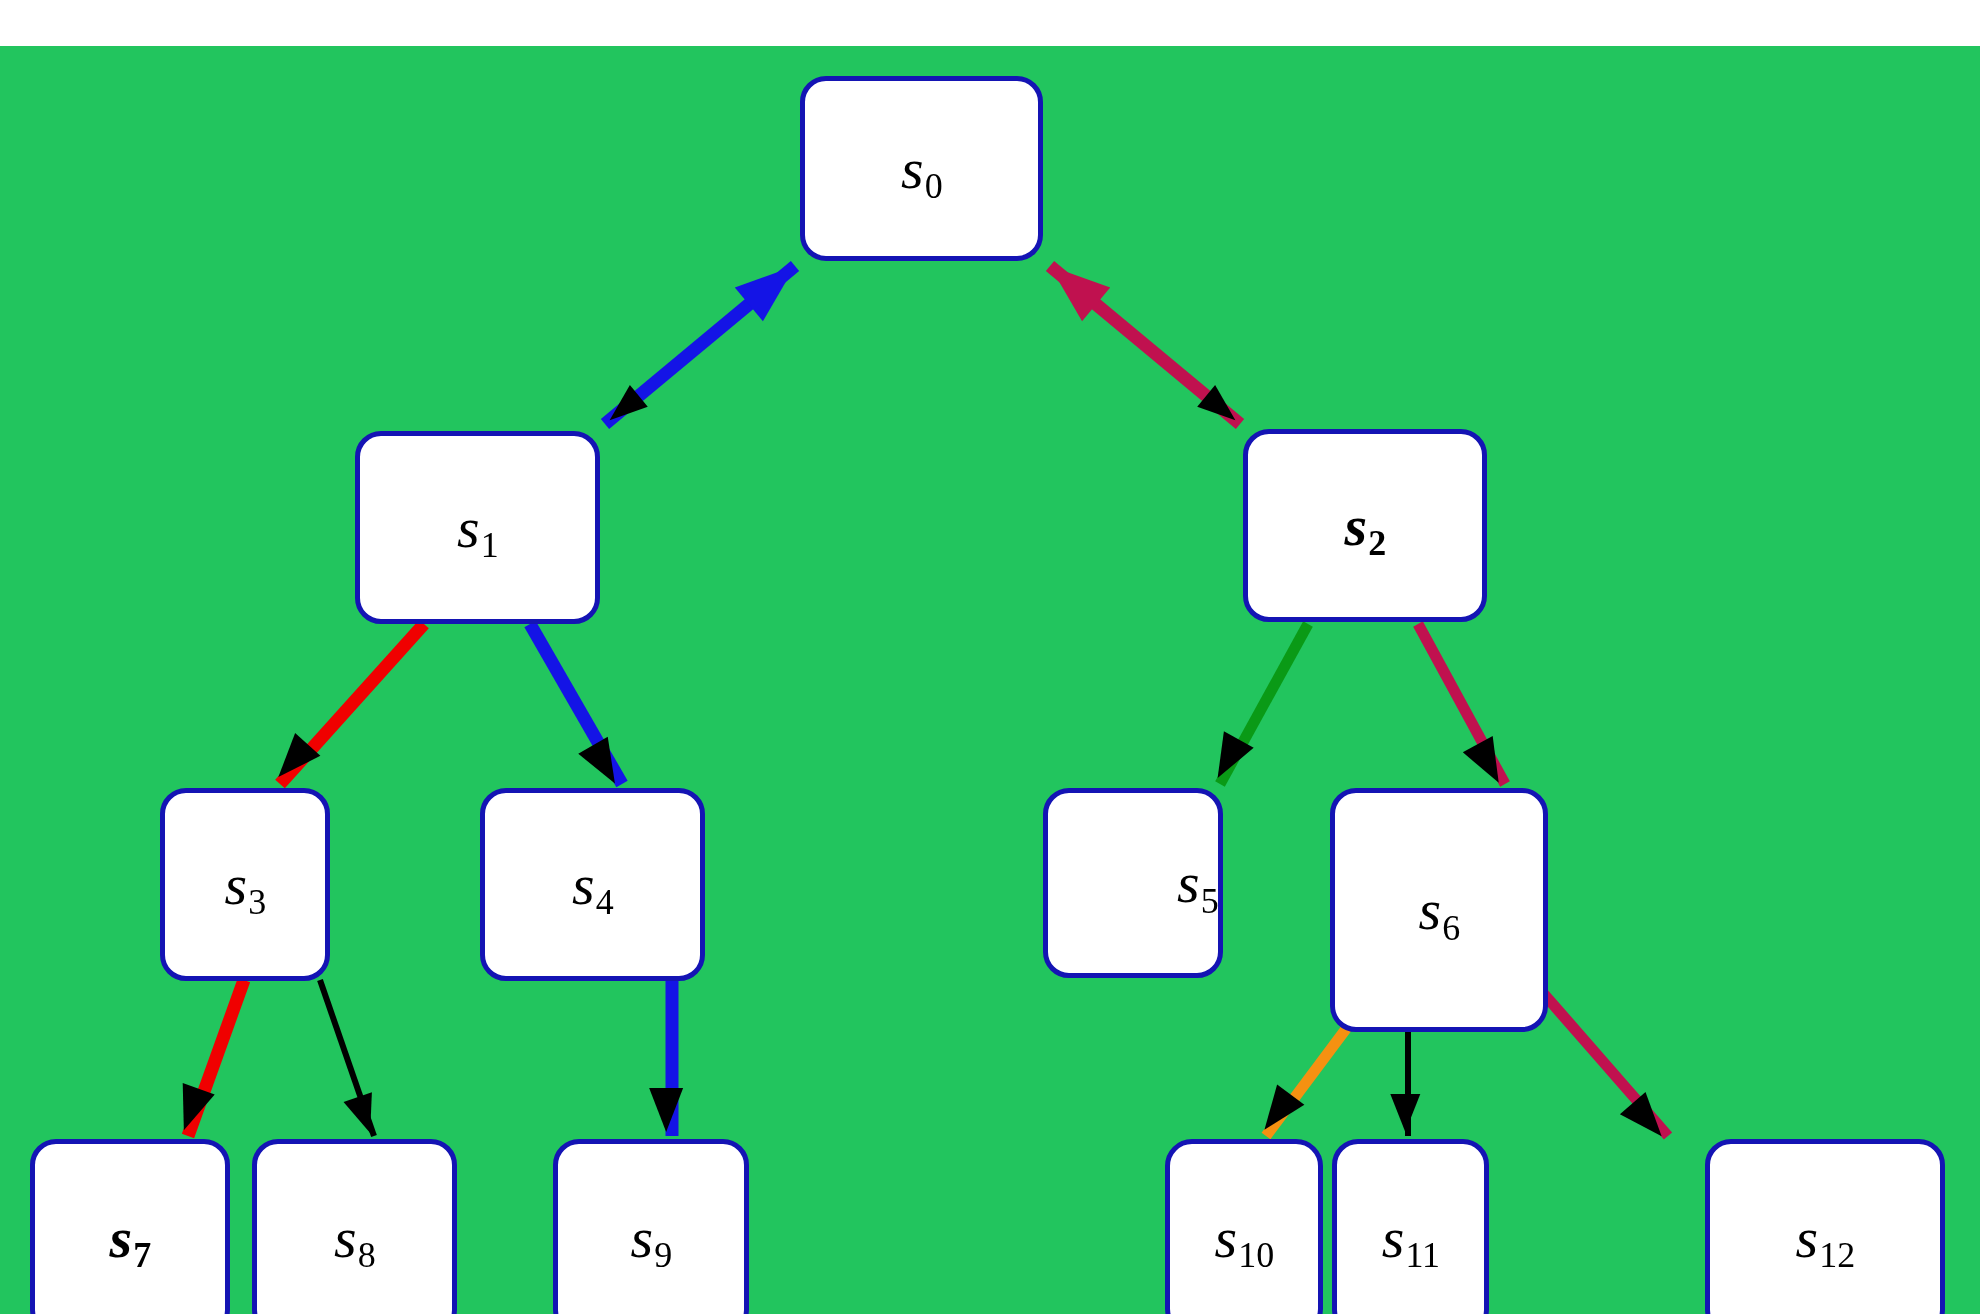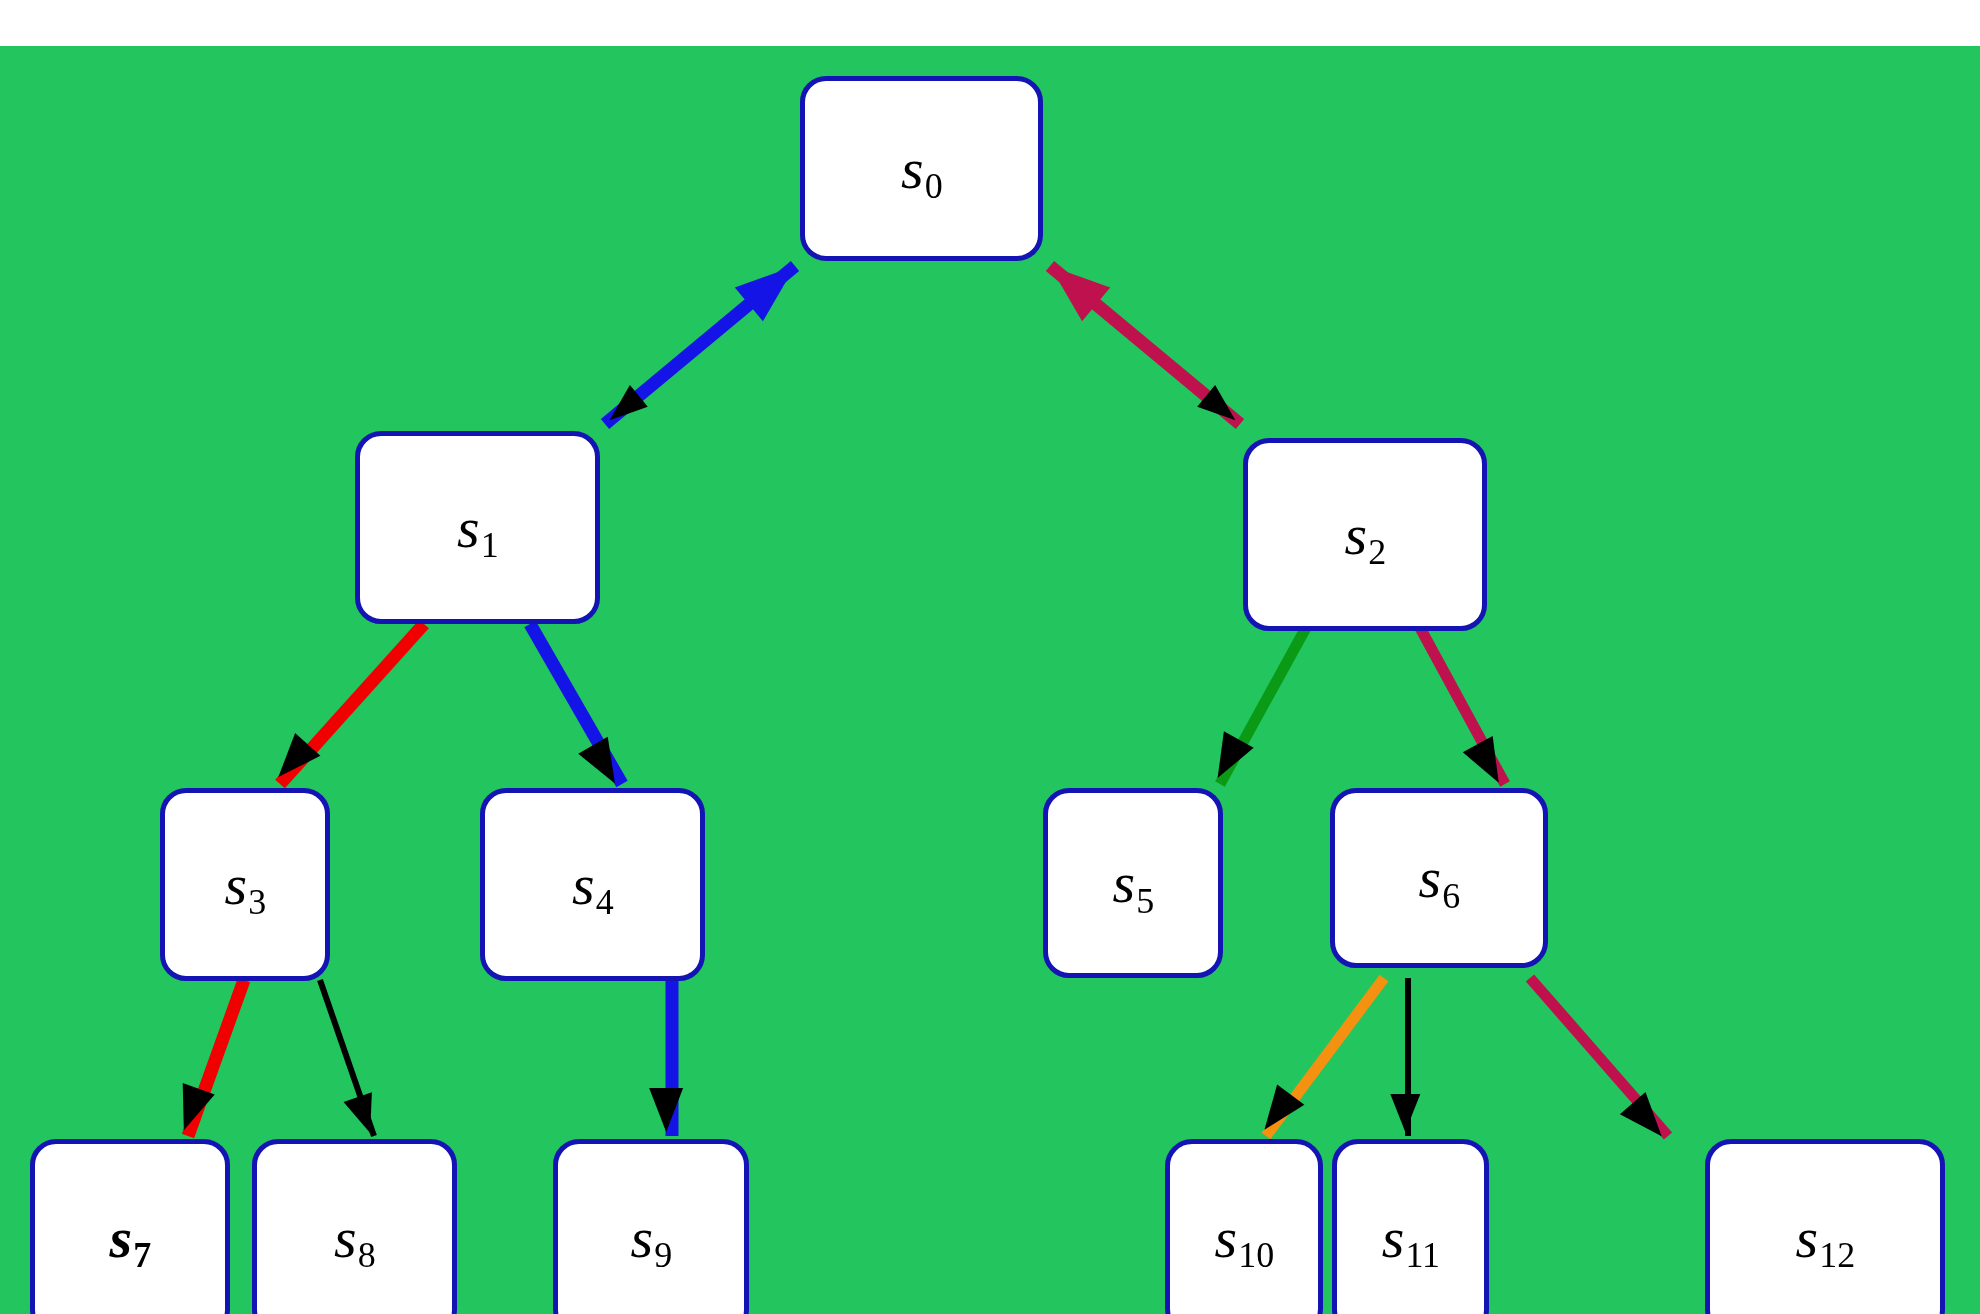--- a/index.html
+++ b/index.html
@@ -111,33 +111,33 @@
         <polygon points="1661.6405059079873,1090.243587548236 1619.8921742553023,1068.2873400496899 1645.499851537584,1045.9211409044058" fill="#000000"></polygon>
       </g>
     </svg>
   <div id="node-layer">
       <div class="node" style="left: 800px; top: 30px; width: 243px; height: 185px;">
         <span class="node-label"><span>s</span><sub>0</sub></span>
       </div>
       <div class="node" style="left: 355px; top: 385px; width: 245px; height: 193px;">
         <span class="node-label"><span>s</span><sub>1</sub></span>
       </div>
-      <div class="node" style="left: 1243px; top: 392px; width: 244px; height: 193px;">
+      <div class="node" style="left: 1243px; top: 383px; width: 244px; height: 193px; font-weight: bold;">
         <span class="node-label"><span>s</span><sub>2</sub></span>
       </div>
       <div class="node" style="left: 160px; top: 742px; width: 170px; height: 193px;">
         <span class="node-label"><span>s</span><sub>3</sub></span>
       </div>
       <div class="node" style="left: 480px; top: 742px; width: 225px; height: 193px;">
         <span class="node-label"><span>s</span><sub>4</sub></span>
       </div>
-      <div class="node" style="left: 1043px; top: 742px; width: 180px; height: 190px;">
+      <div class="node" style="left: 1043px; top: 742px; width: 180px; height: 190px; justify-content: flex-end;">
         <span class="node-label"><span>s</span><sub>5</sub></span>
       </div>
-      <div class="node" style="left: 1330px; top: 742px; width: 218px; height: 180px;">
+      <div class="node" style="left: 1330px; top: 742px; width: 218px; height: 244px;">
         <span class="node-label"><span>s</span><sub>6</sub></span>
       </div>
       <div class="node" style="left: 30px; top: 1093px; width: 200px; height: 197px; font-weight: bold;">
         <span class="node-label"><span>s</span><sub>7</sub></span>
       </div>
       <div class="node" style="left: 252px; top: 1093px; width: 205px; height: 197px;">
         <span class="node-label"><span>s</span><sub>8</sub></span>
       </div>
       <div class="node" style="left: 553px; top: 1093px; width: 196px; height: 197px;">
         <span class="node-label"><span>s</span><sub>9</sub></span>

